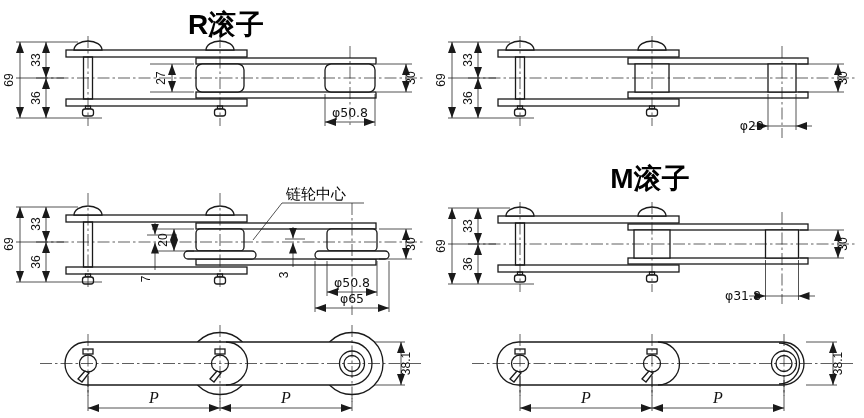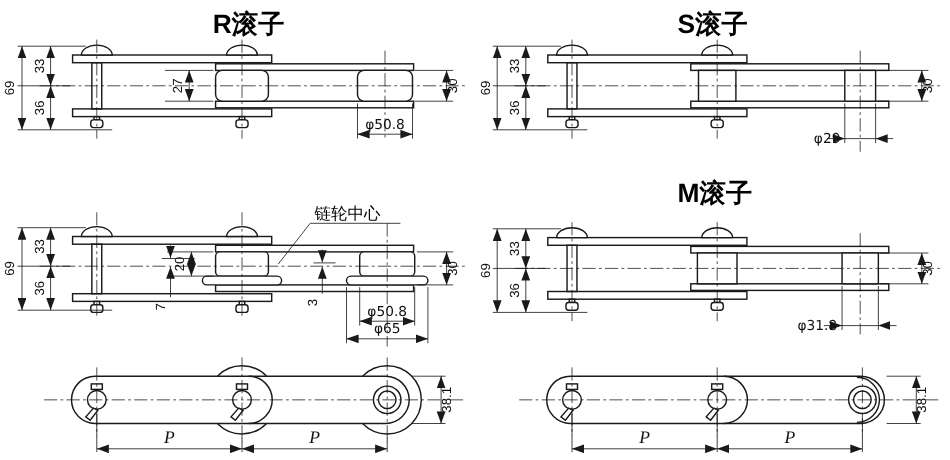--- a/index.html
+++ b/index.html
@@ -1,35 +1,34 @@
 <!DOCTYPE html>
 <html><head>
 <meta charset="utf-8">
 <style>
   html,body{margin:0;padding:0;background:#fff;}
   .stage{position:relative;width:864px;height:418px;background:#ffffff;overflow:hidden;
          font-family:"Liberation Sans","DejaVu Sans",sans-serif;}
-  .vtitle{position:absolute;width:432px;text-align:center;font-weight:bold;font-size:24px;color:#000;}
+  .vtitle{position:absolute;width:432px;text-align:center;font-weight:bold;font-size:28px;color:#000;}
   svg{position:absolute;overflow:visible;}
   .ol {stroke:#1a1a1a;stroke-width:1.3;fill:none;}
   .olf{stroke:#1a1a1a;stroke-width:1.3;fill:#ffffff;}
   .tl {stroke:#1a1a1a;stroke-width:0.75;fill:none;}
   .cl {stroke:#1a1a1a;stroke-width:0.7;fill:none;stroke-dasharray:12 3 2.5 3;}
   .dimtxt{font-family:"Liberation Sans","DejaVu Sans",sans-serif;font-size:12px;fill:#111;}
   .phitxt{font-family:"DejaVu Sans","Liberation Sans",sans-serif;font-size:12.5px;fill:#111;}
   .ptxt{font-family:"Liberation Serif","DejaVu Serif",serif;font-style:italic;font-size:16px;fill:#111;}
   .cjk{font-family:"Liberation Sans","DejaVu Sans",sans-serif;font-size:15px;fill:#000;}
 </style>
 </head>
 <body>
 
 <div class="stage">
 
   <div class="vtitle" style="left:10px;top:6px;">R滚子</div>
-  <div class="vtitle" style="left:432px;top:6px;">S滚子</div>
   <div class="vtitle" style="left:434px;top:160px;">M滚子</div>
 
   <svg style="left:0;top:30px;" width="432" height="125" viewBox="0 0 432 125">
     <defs>
       <marker id="arw" viewBox="0 0 11 8" refX="11" refY="4" markerWidth="11" markerHeight="8" markerUnits="userSpaceOnUse" orient="auto-start-reverse">
         <path d="M0,0 L11,4 L0,8 Z" fill="#1a1a1a"></path>
       </marker>
       <g id="base-link">
         <rect class="ol" x="66" y="20" width="181" height="7"></rect>
         <rect class="ol" x="66" y="69" width="181" height="7"></rect>

